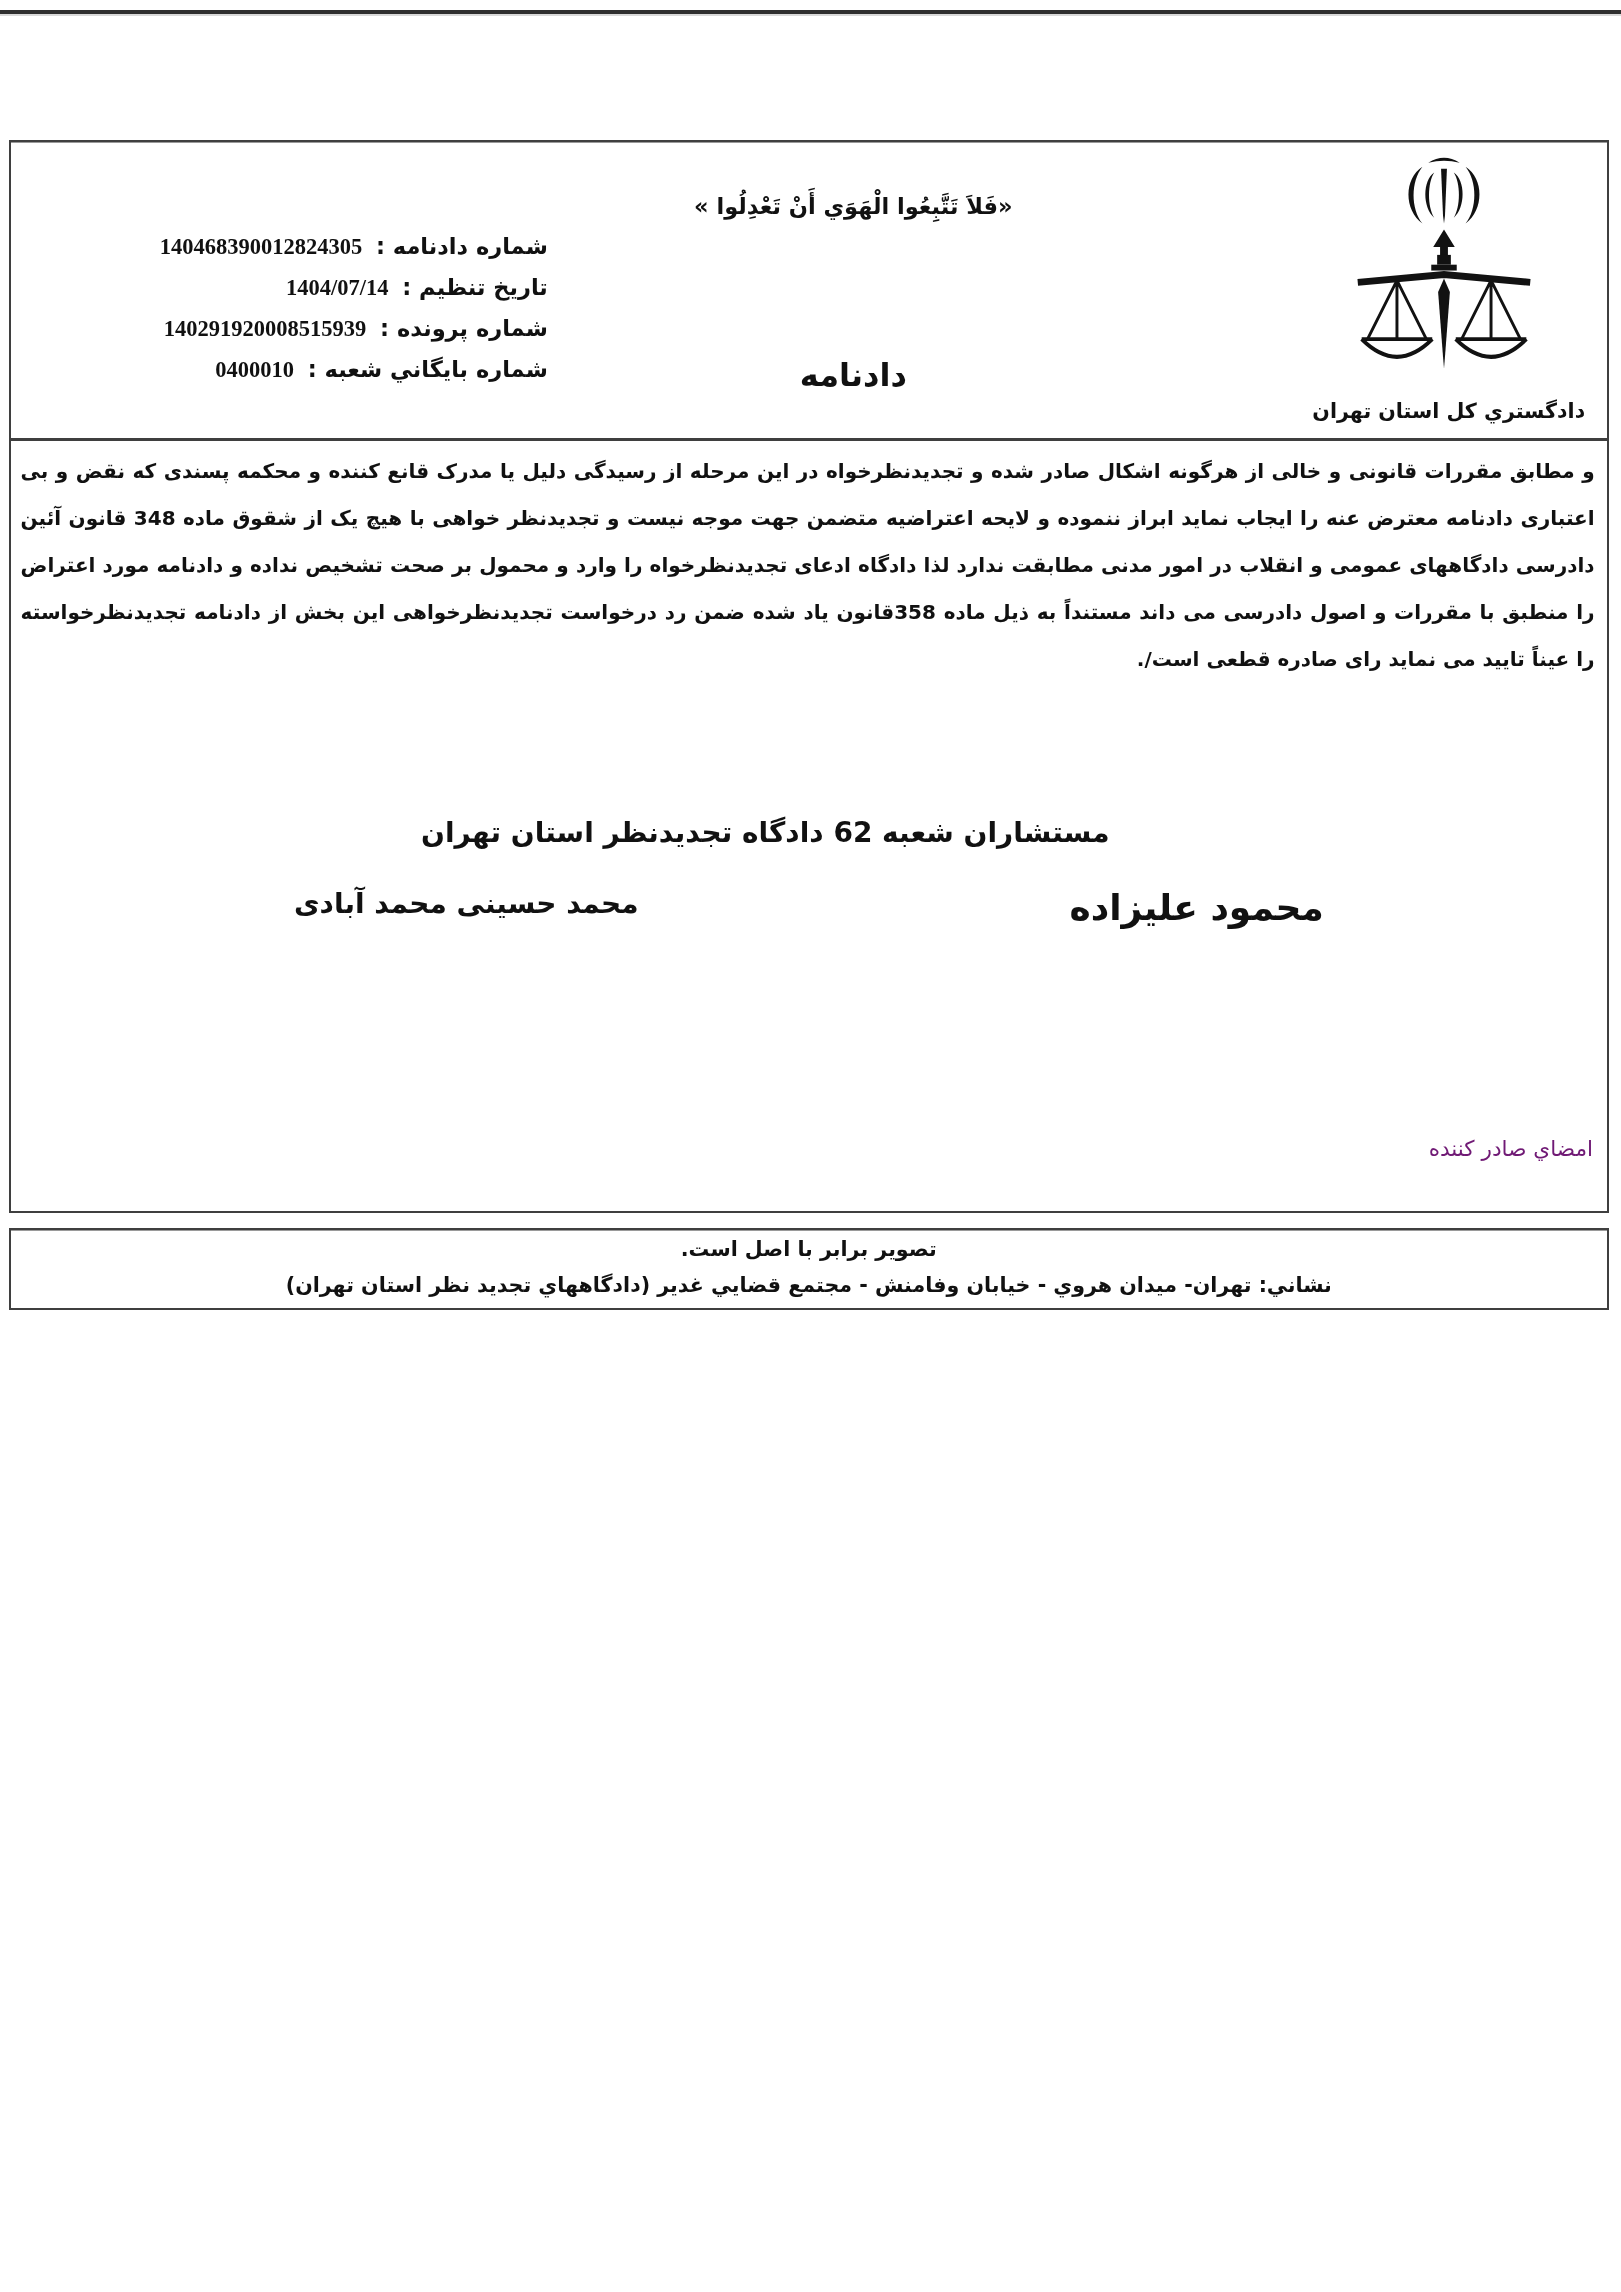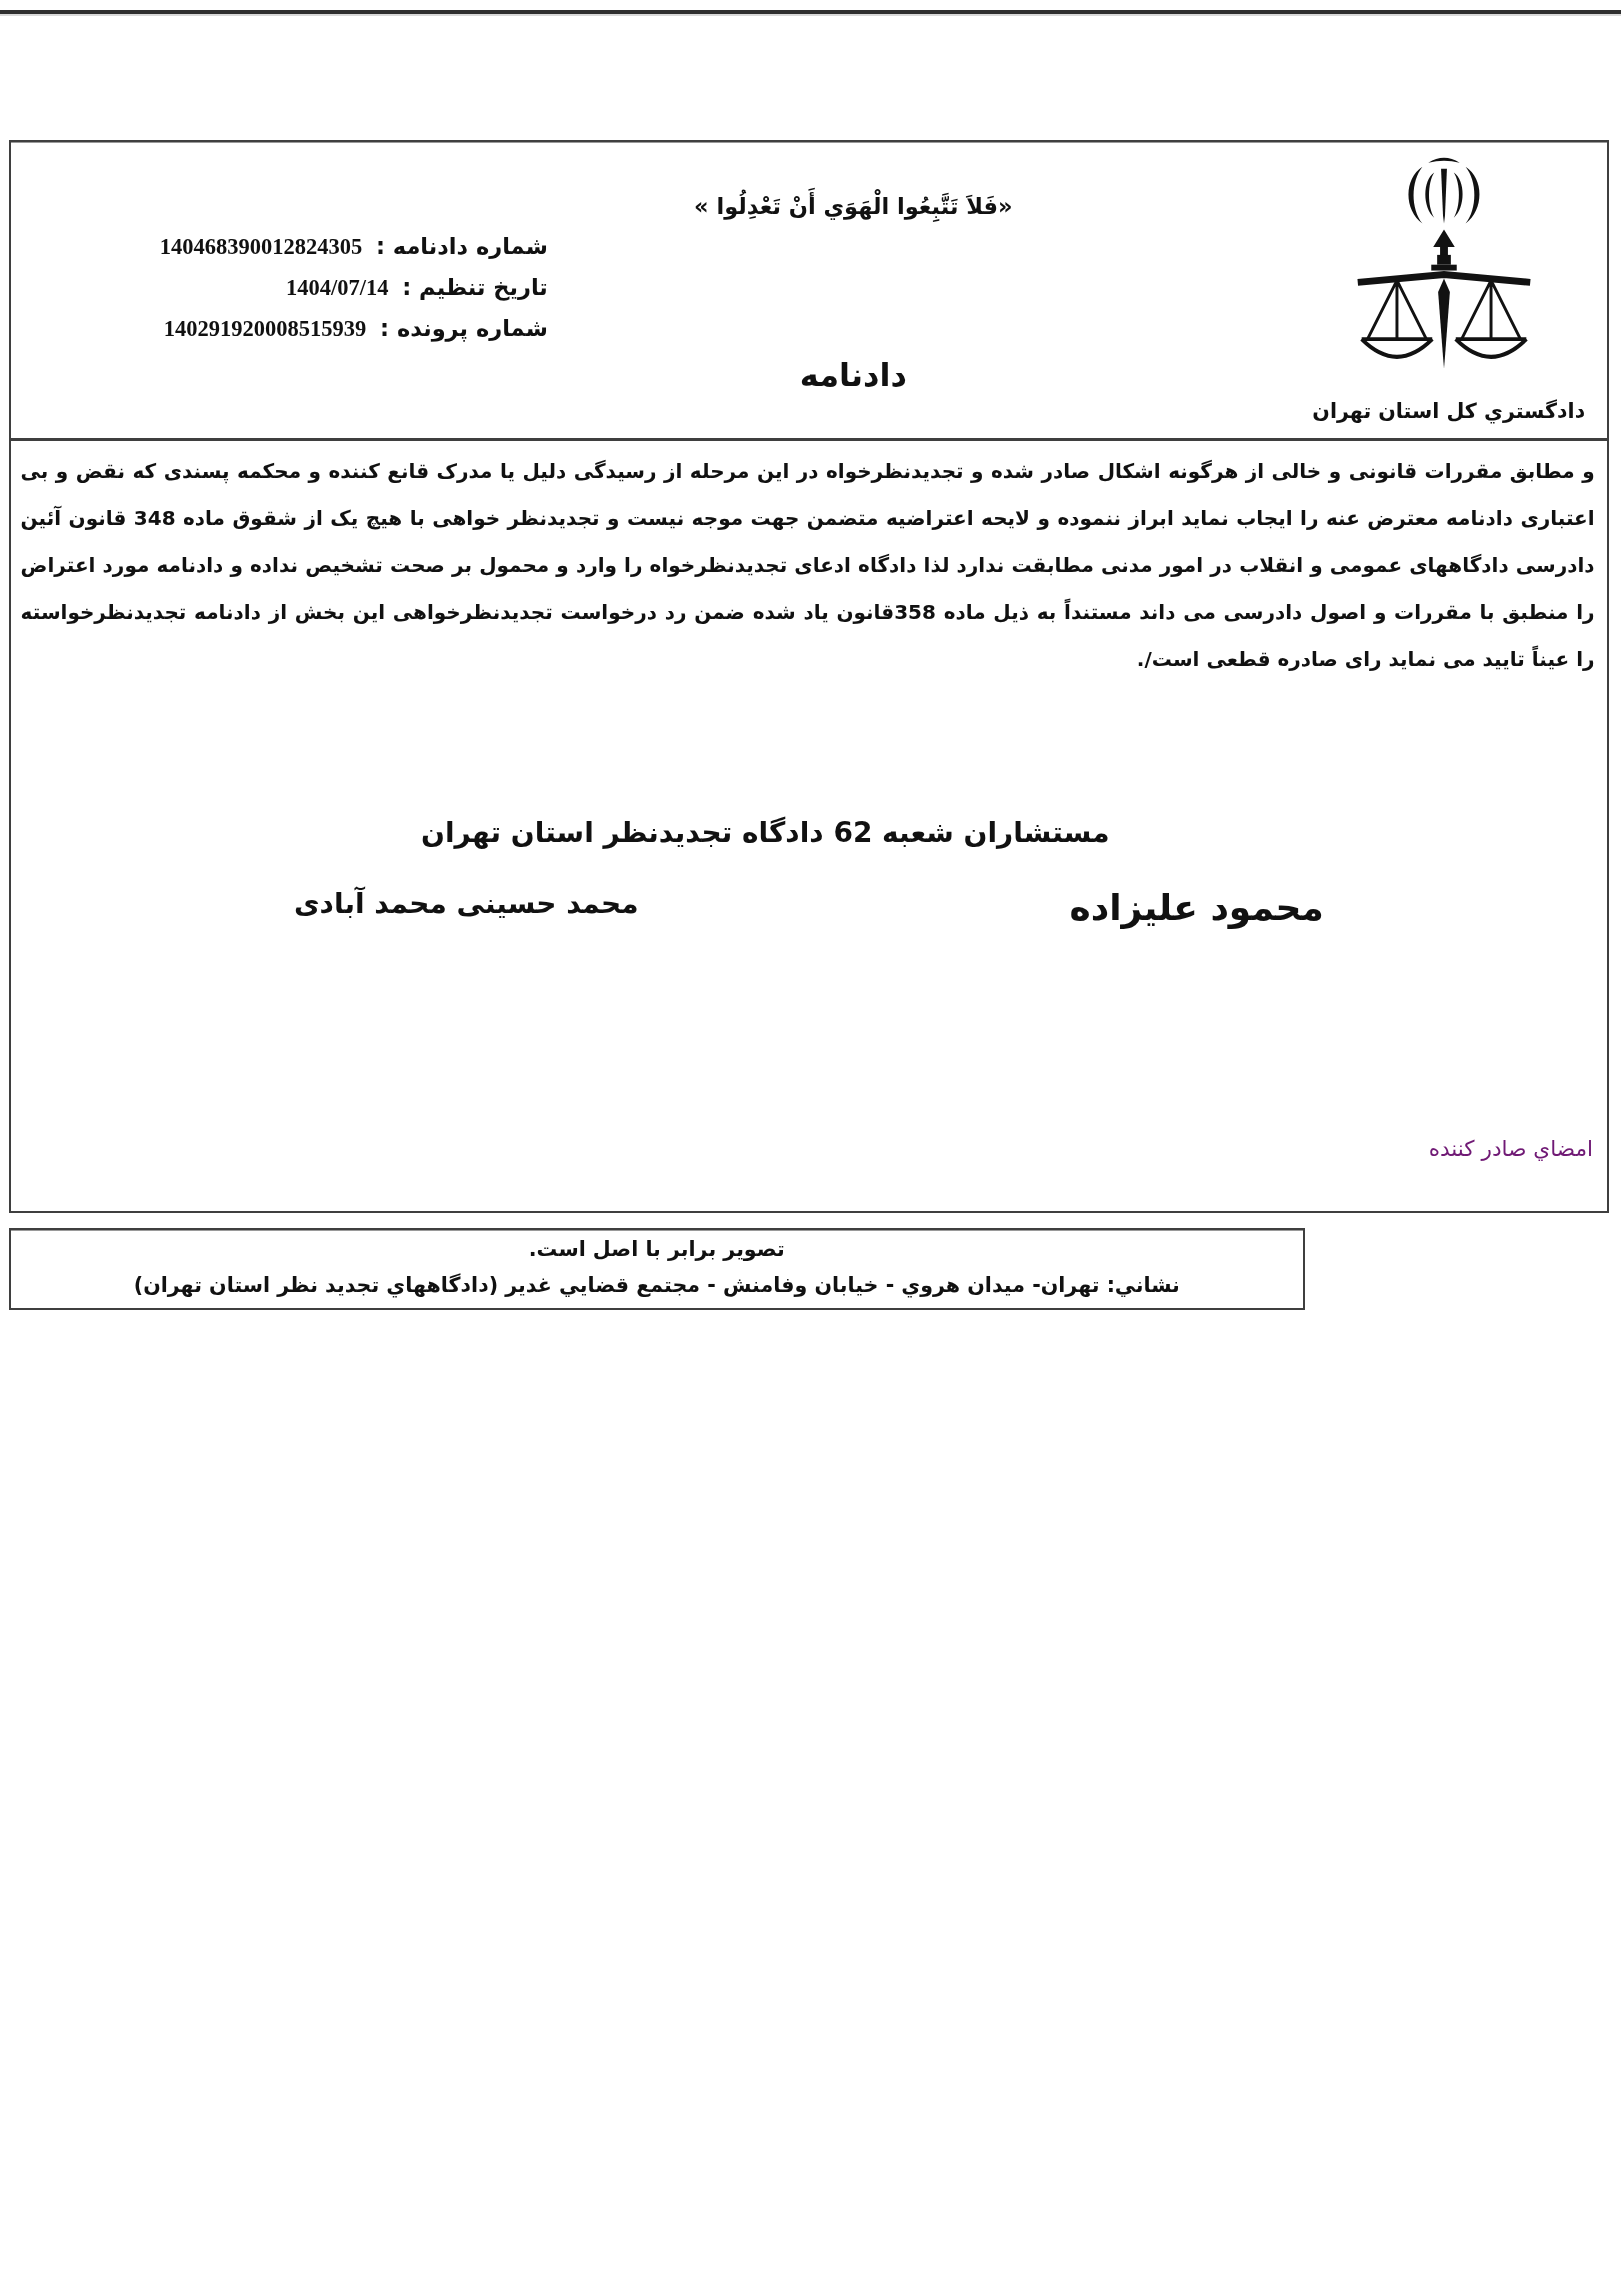--- a/index.html
+++ b/index.html
@@ -82,21 +82,21 @@
     direction:rtl; text-align:center;
     font-size:28px; font-weight:700;
   }
   .signature-hint {
     position:absolute; right:13.7px; top:994px;
     direction:rtl; text-align:right;
     font-size:21.6px; font-weight:400; color:#701a75;
   }
   
   .footer-box {
-    position:absolute; left:8.8px; top:1228px; width:1296px; height:82px;
+    position:absolute; left:8.8px; top:1228px; width:1600px; height:82px;
     border:2.9px solid #3f3f3f;
     box-shadow:inset 0 1px 0 #9a9a9a;
   }
   .cert {
     position:absolute; left:0; top:6.9px; width:100%;
     direction:rtl; text-align:center;
     font-size:20.6px; font-weight:700;
   }
   .address {
     position:absolute; left:0; top:43px; width:100%;
@@ -120,20 +120,24 @@
         <span>شماره دادنامه :</span>
         <span class="val">140468390012824305</span>
       </div>
       <div class="meta-row">
         <span>تاريخ تنظيم :</span>
         <span class="val">1404/07/14</span>
       </div>
       <div class="meta-row">
         <span>شماره پرونده :</span>
         <span class="val">140291920008515939</span>
+      </div>
+      <div class="meta-row">
+        <span>شماره بايگاني شعبه :</span>
+        <span class="val">0400010</span>
       </div>
     </div>
 
     <div class="verse">«فَلاَ تَتَّبِعُوا الْهَوَي أَنْ تَعْدِلُوا »</div>
     <div class="doctype">دادنامه</div>
 
     <div class="emblem">
       <svg width="196" height="247" viewBox="0 0 200 250" xmlns="http://www.w3.org/2000/svg" aria-hidden="true">
 
         <path d="M84 12 Q100 2 116 12 Q100 8 84 12 Z"></path>

